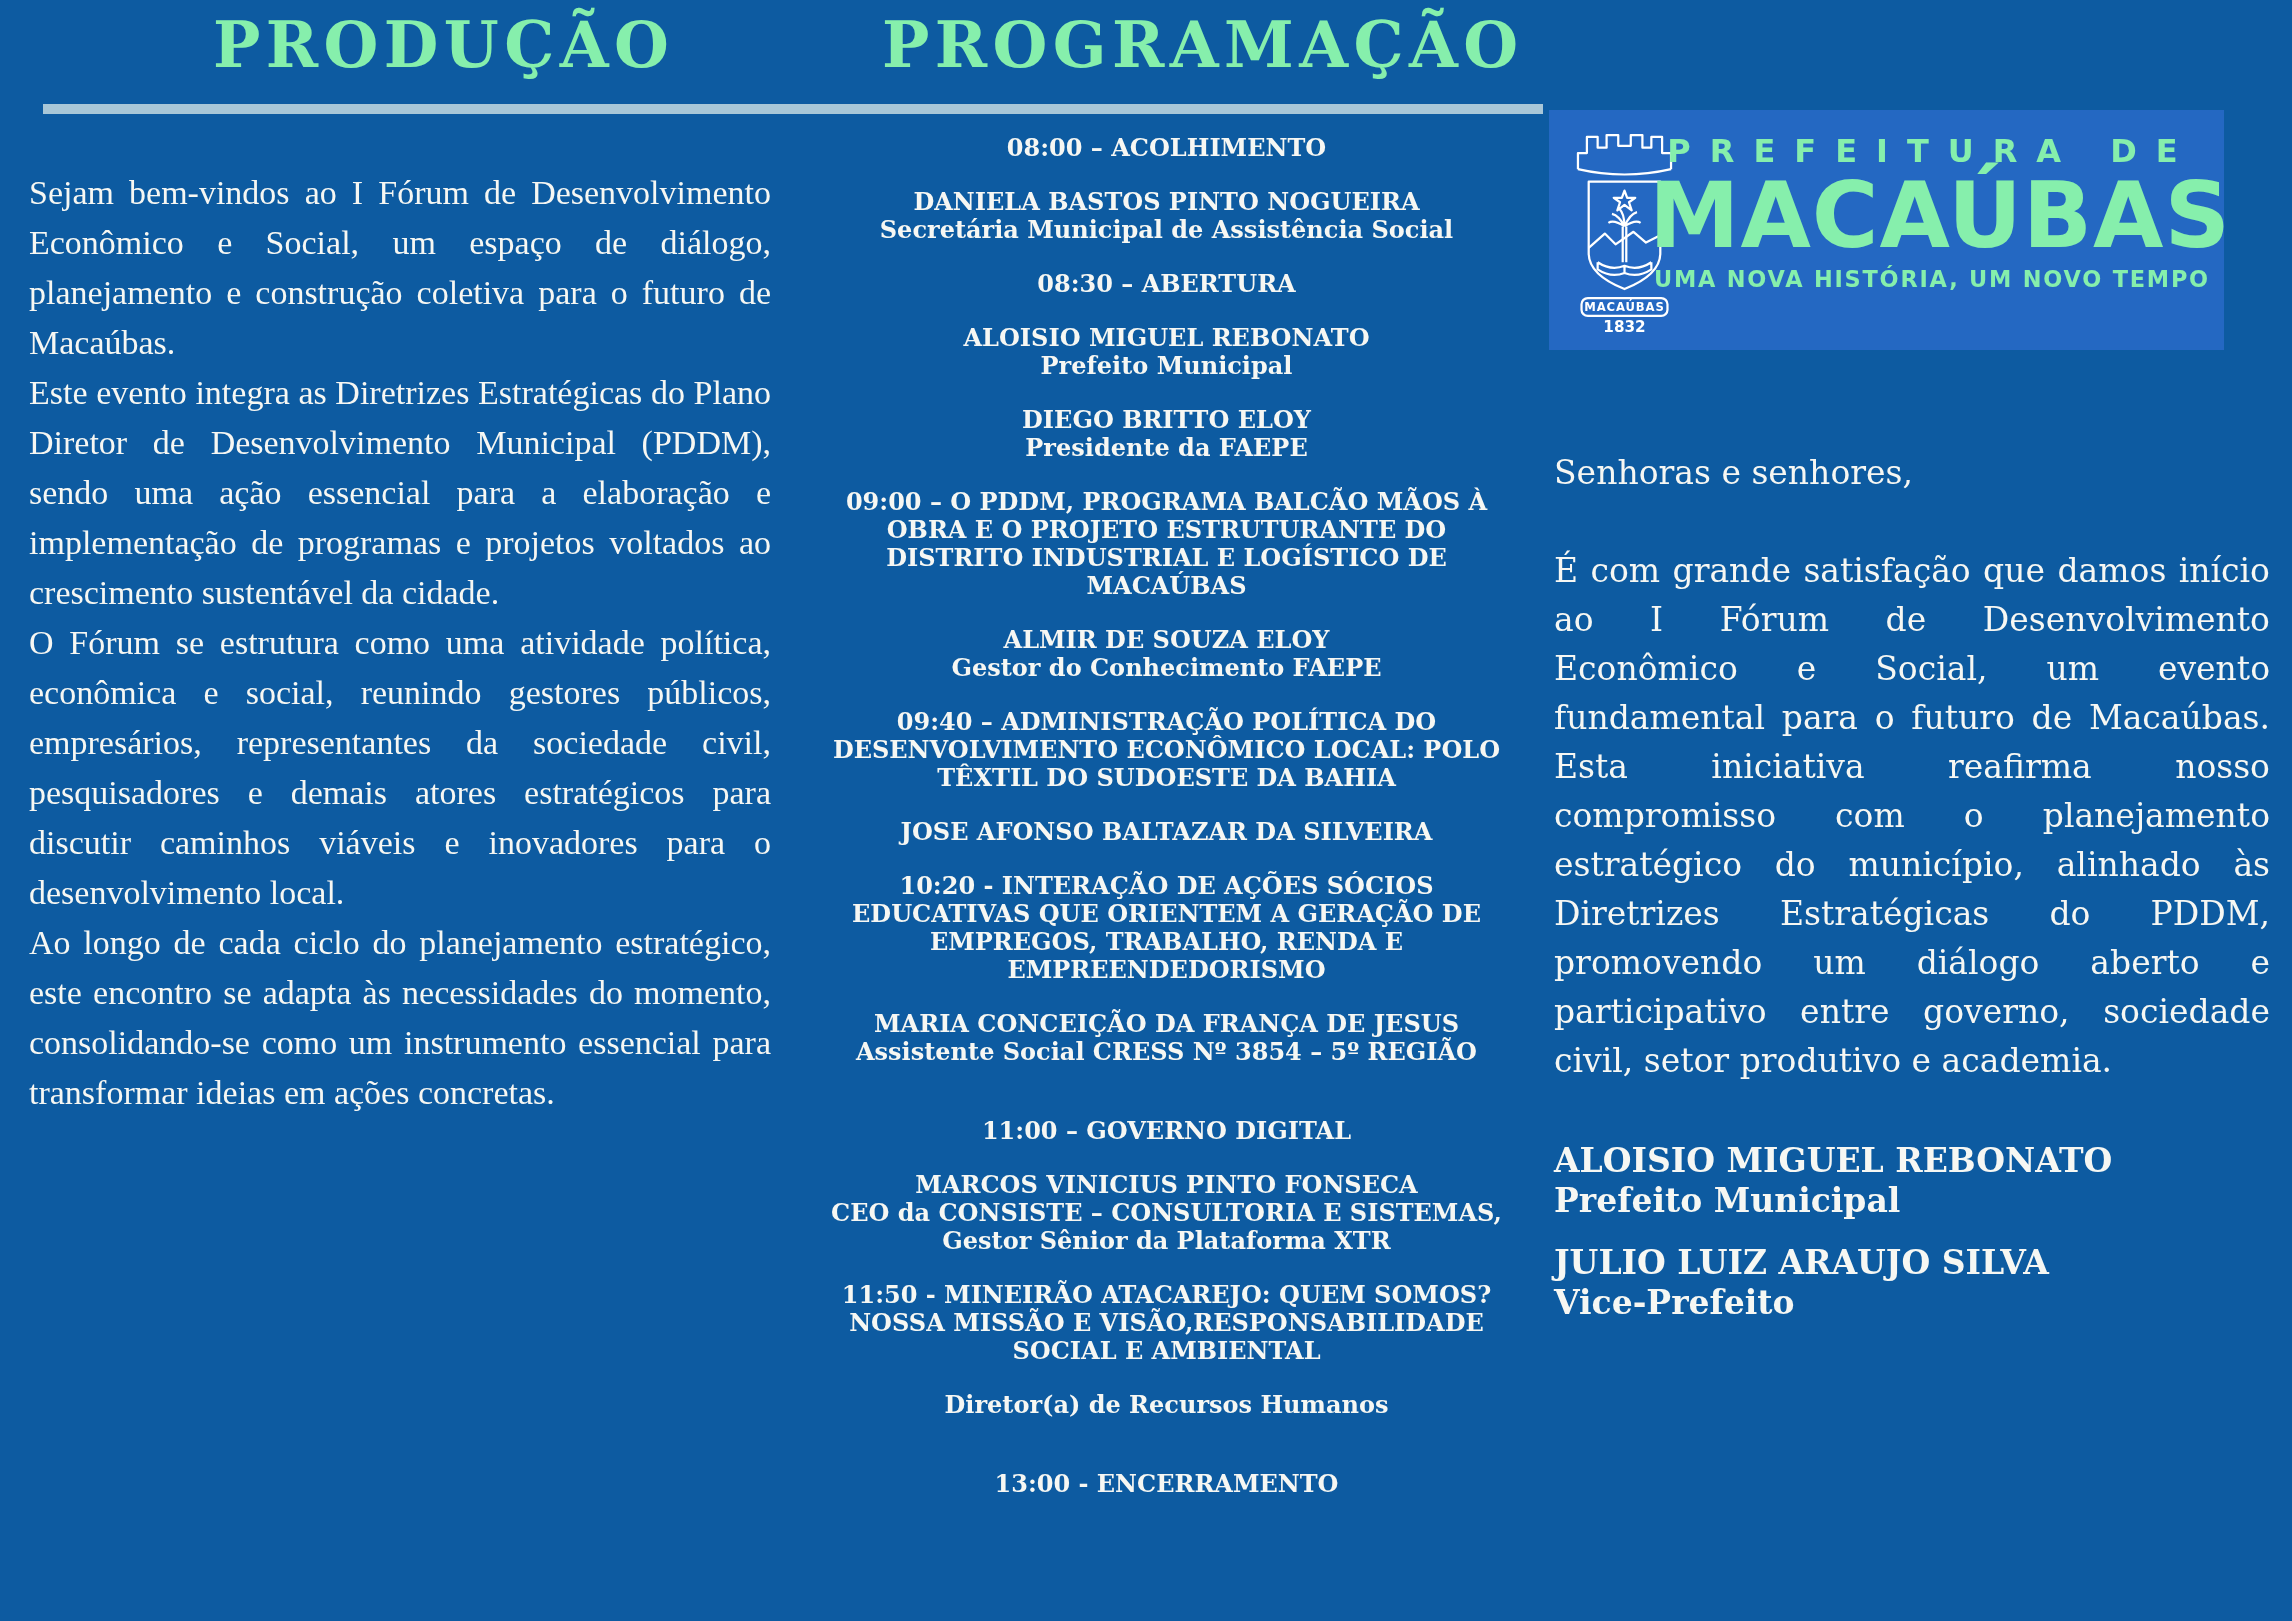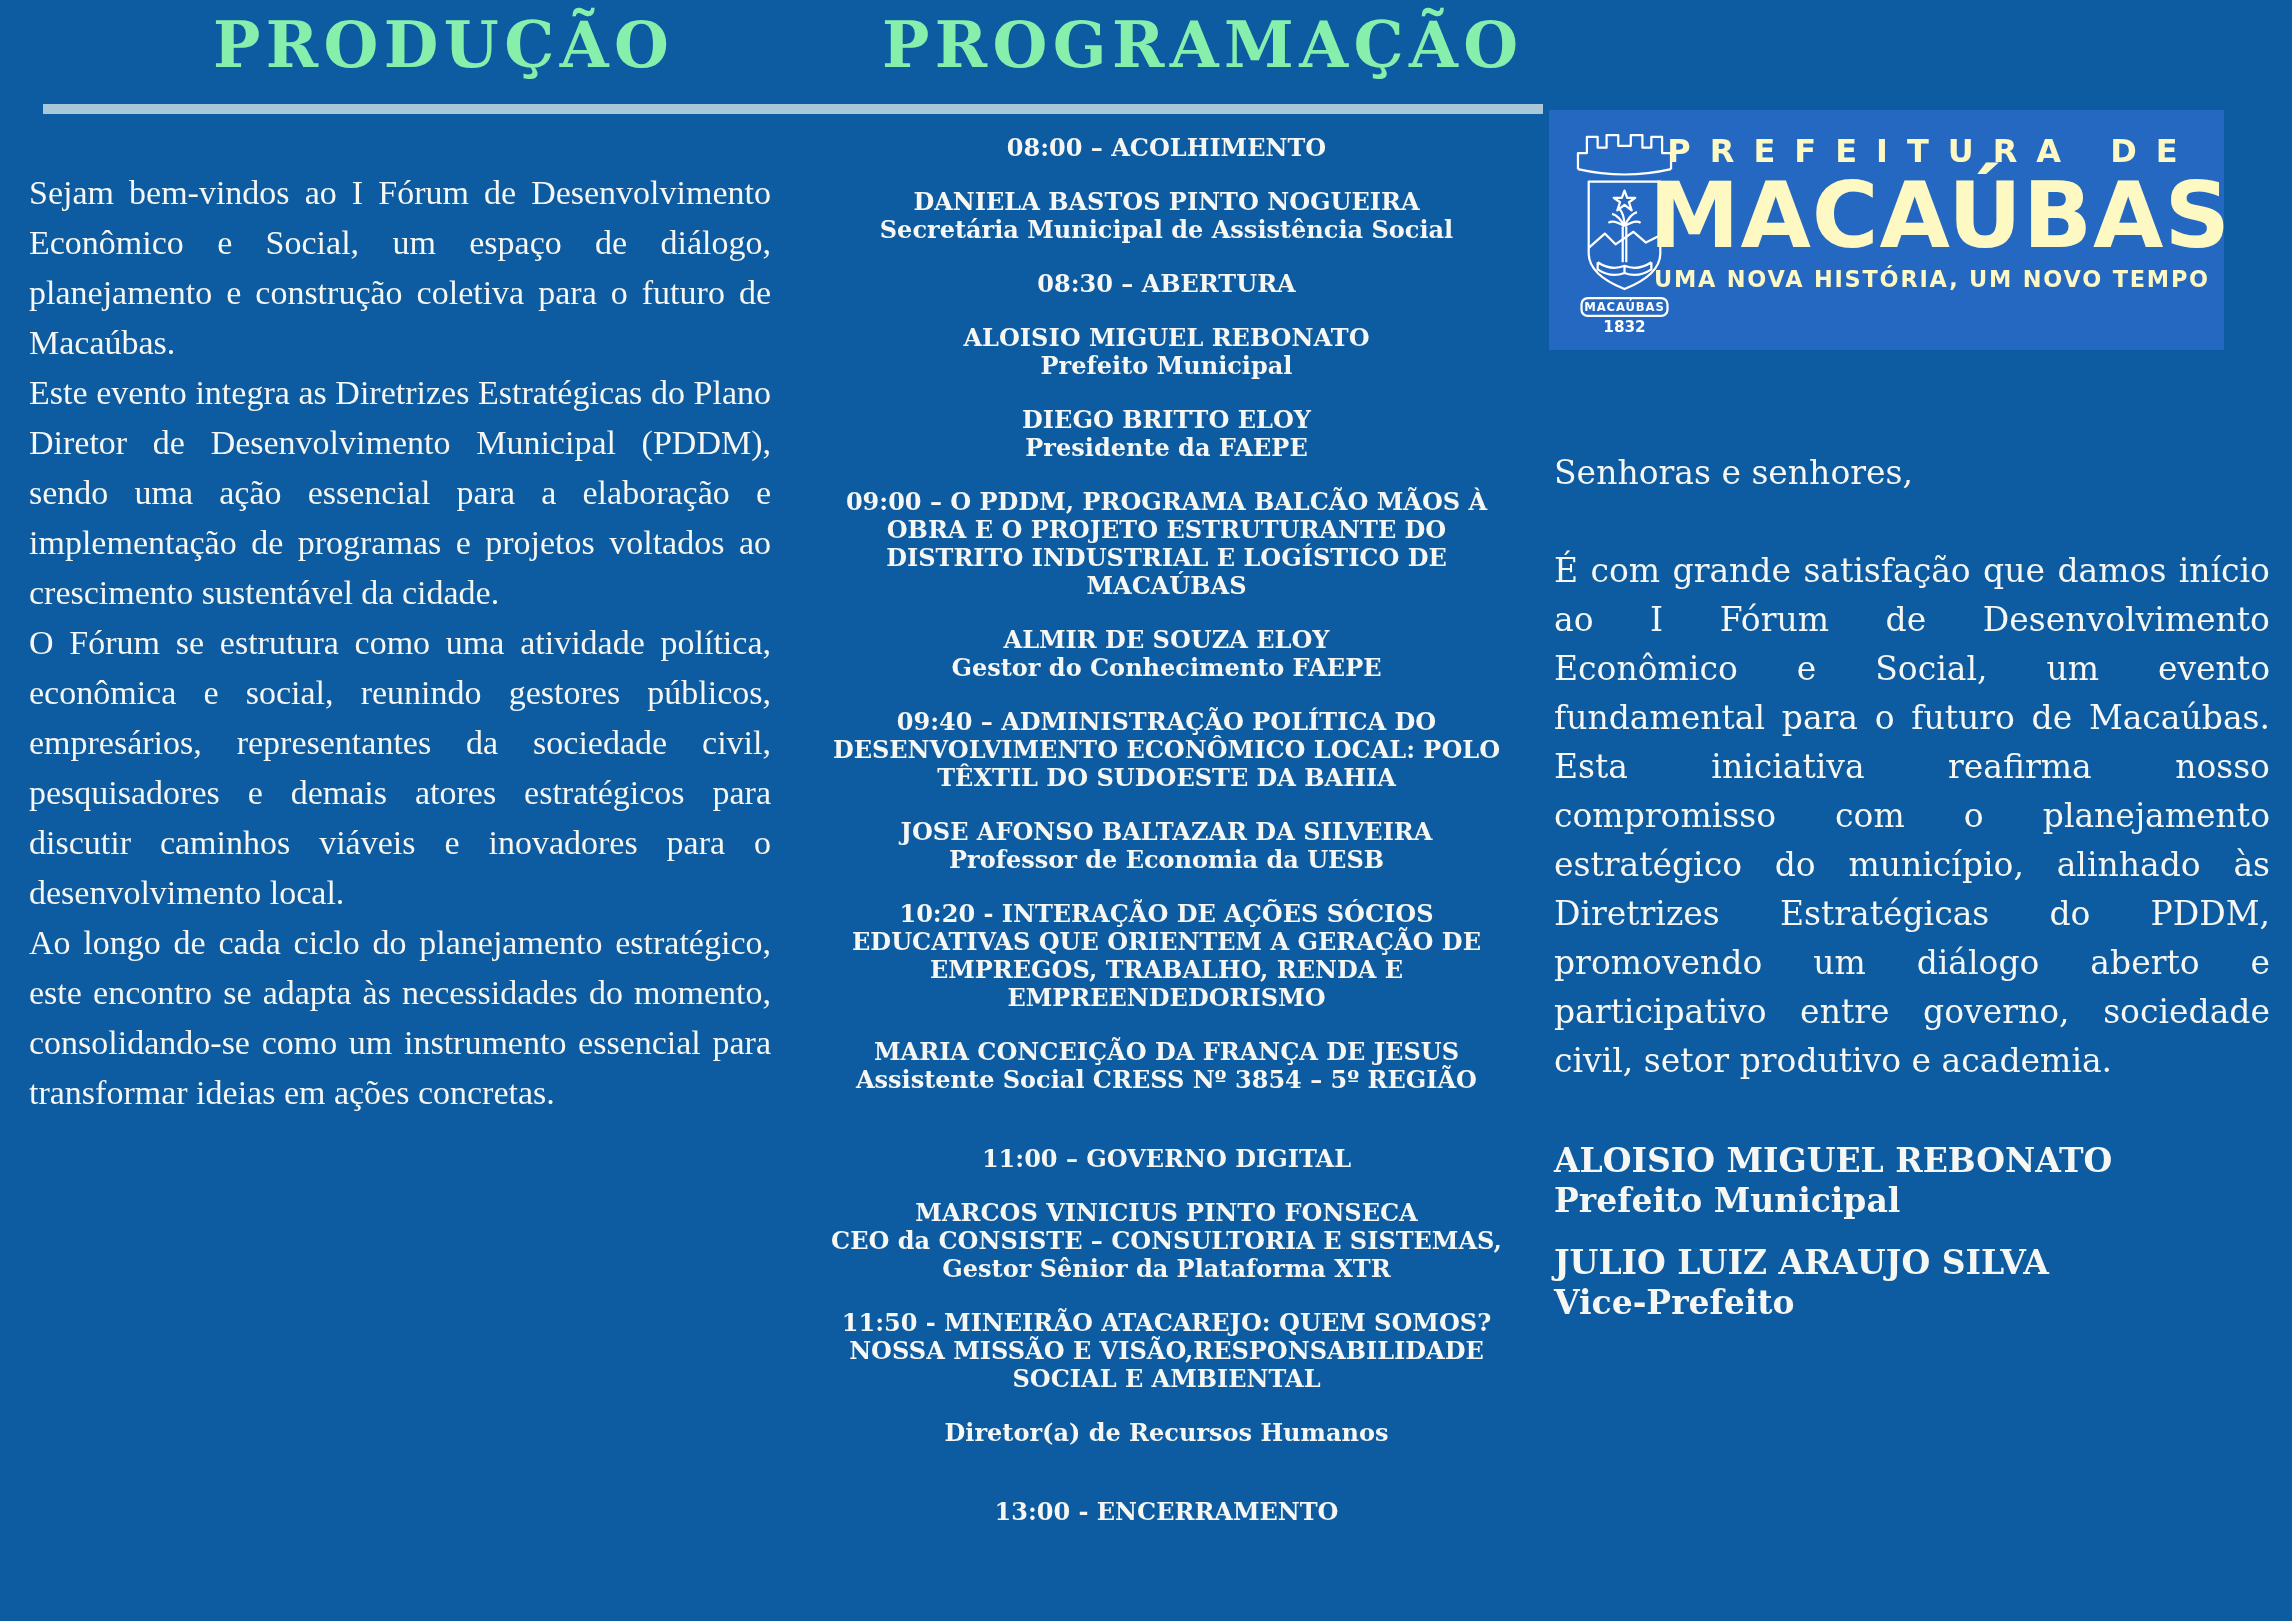--- a/index.html
+++ b/index.html
@@ -36,21 +36,21 @@
   .program-block.extra-gap { margin-top:51px;text-align:center; }
 
   
   .logo-panel {
     position:absolute; left:1549px; top:110px; width:675px; height:240px;
     background:#2468c2; display:flex; align-items:center;
   }
   .crest { position:absolute; left:19.7px; top:16px; width:111px; height:208px; }
   .logo-text {
     position:absolute; left:100px; top:21.5px; width:566px; text-align:center;
-    font-family:"DejaVu Sans", sans-serif; color:#fef9c3;
+    font-family:"DejaVu Sans", sans-serif; color:#86efac;
   }
   .logo-line1 { font-size:32px; font-weight:bold; letter-spacing:19px; white-space:nowrap; }
   .logo-line2 { font-size:91px; font-weight:bold; letter-spacing:0.9px; line-height:1.02; white-space:nowrap; }
   .logo-tagline { font-size:22.4px; font-weight:bold; letter-spacing:1.8px; white-space:nowrap; margin-top:3.6px; }
 
   
   .right-col {
     position:absolute; left:1554px; top:448px; width:716px;
     font-size:33px; line-height:49px;
   }
@@ -99,21 +99,20 @@
       </div>
       <div class="program-block">
         <div class="pl-name">ALMIR DE SOUZA ELOY</div>
         <div class="pl-role">Gestor do Conhecimento FAEPE</div>
       </div>
       <div class="program-block">
         <div class="pl-slot">09:40 – ADMINISTRAÇÃO POLÍTICA DO DESENVOLVIMENTO ECONÔMICO LOCAL: POLO TÊXTIL DO SUDOESTE DA BAHIA</div>
       </div>
       <div class="program-block">
         <div class="pl-name">JOSE AFONSO BALTAZAR DA SILVEIRA</div>
-        <div class="pl-role">Professor de Economia da UESB</div>
       </div>
       <div class="program-block">
         <div class="pl-slot">10:20 - INTERAÇÃO DE AÇÕES SÓCIOS EDUCATIVAS QUE ORIENTEM A GERAÇÃO DE EMPREGOS, TRABALHO, RENDA E EMPREENDEDORISMO</div>
       </div>
       <div class="program-block">
         <div class="pl-name">MARIA CONCEIÇÃO DA FRANÇA DE JESUS</div>
         <div class="pl-role">Assistente Social CRESS Nº 3854 – 5º REGIÃO</div>
       </div>
       <div class="program-block extra-gap">
         <div class="pl-slot">11:00 – GOVERNO DIGITAL</div>

